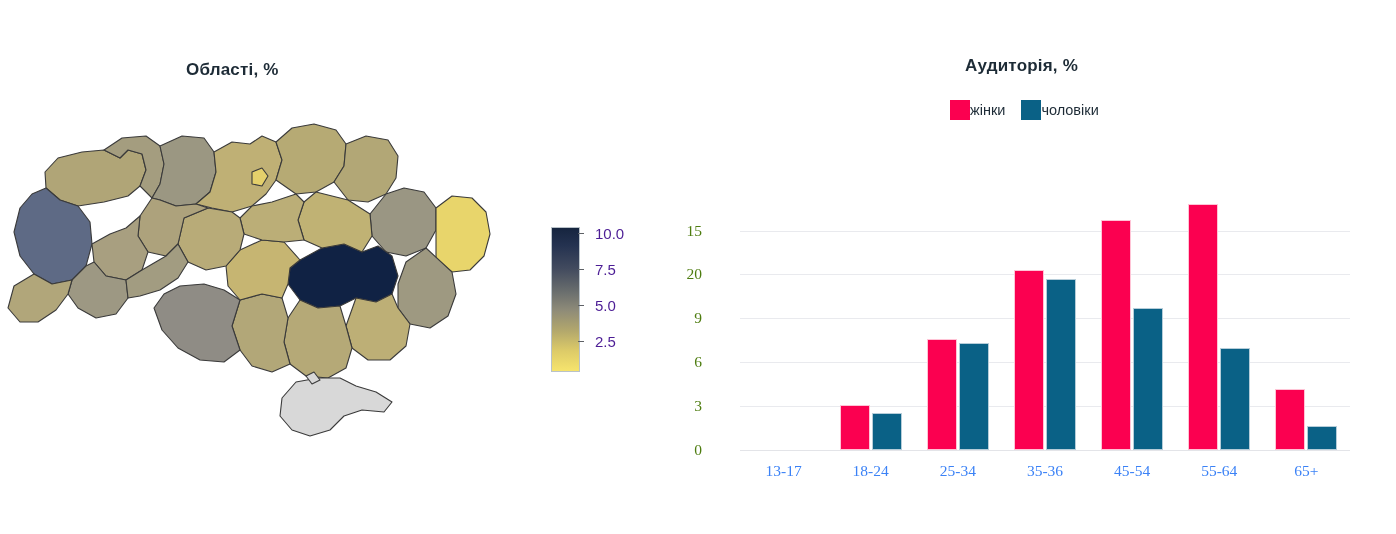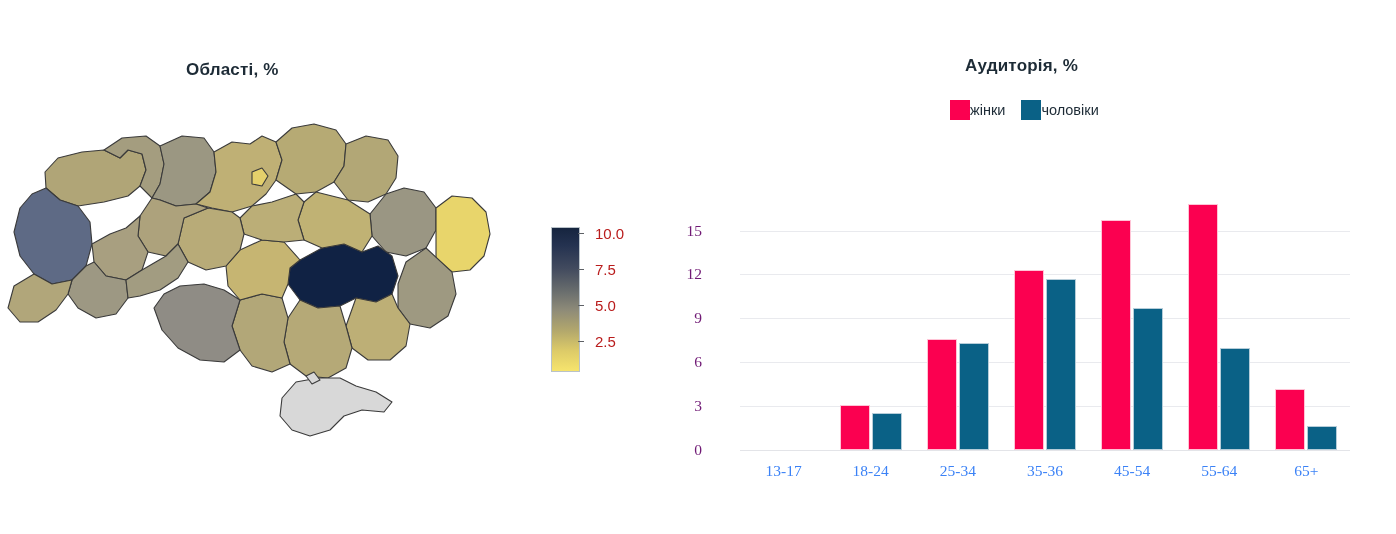--- a/index.html
+++ b/index.html
@@ -42,42 +42,42 @@
       #6b6f6e 45%,
       #8d8a78 57%,
       #b3a86c 72%,
       #ddcb68 86%,
       #f6e46d 100%);
   }
   .cb-tick{position:absolute;left:27px;width:6px;height:1px;background:#5d6166;}
   .cb-label{
     position:absolute;left:44px;
     font-family:"Liberation Sans", sans-serif;
-    font-size:15px;color:#b91c1c;white-space:nowrap;
+    font-size:15px;color:#4c1d95;white-space:nowrap;
   }
 
   
   #legend{position:absolute;left:950px;top:100px;display:flex;align-items:center;gap:16px;}
   .legend-item{display:flex;align-items:center;}
   .legend-swatch{width:20px;height:20px;display:block;}
   .legend-label{
     font-family:"Liberation Sans", sans-serif;
     font-size:14.5px;color:#1d2b36;white-space:nowrap;
   }
 
   
   #plot{position:absolute;left:700px;top:150px;width:680px;height:310px;}
   #plot-inner{position:absolute;left:40px;top:44px;width:610px;height:256px;}
   .gridline{position:absolute;left:0;width:610px;height:1px;background:#e9eaee;}
   .gridline.axis-base{background:#e3e4e8;}
   .ytick{
     position:absolute;right:648px;
     transform:translateY(-50%);
     font-family:"Liberation Serif", serif;
-    font-size:15.5px;color:#701a75;text-align:right;width:40px;
+    font-size:15.5px;color:#4d7c0f;text-align:right;width:40px;
   }
   .bar{position:absolute;bottom:0;width:30px;box-sizing:border-box;}
   .bar.female{background:#fb0050;border:1px solid #ffc4d6;}
   .bar.male{background:#0a6186;border:1px solid #b6cdd9;}
   .xtick{
     position:absolute;top:268px;
     transform:translateX(-50%);
     font-family:"Liberation Serif", serif;
     font-size:15.5px;color:#3b82f6;white-space:nowrap;
   }
@@ -183,21 +183,21 @@
         <div class="gridline" style="top: 168.229px;"></div>
         <div class="gridline" style="top: 124.343px;"></div>
         <div class="gridline" style="top: 80.4571px;"></div>
         <div class="gridline" style="top: 36.5714px;"></div>
       </div>
     <div id="yticks">
         <div class="ytick" style="top: 256px;">0</div>
         <div class="ytick" style="top: 212.114px;">3</div>
         <div class="ytick" style="top: 168.229px;">6</div>
         <div class="ytick" style="top: 124.343px;">9</div>
-        <div class="ytick" style="top: 80.4571px;">12</div>
+        <div class="ytick" style="top: 80.4571px;">20</div>
         <div class="ytick" style="top: 36.5714px;">15</div>
       </div>
     <div id="bars">
         <div class="bar female" style="left: 99.7143px; height: 45.3486px;"></div>
         <div class="bar male" style="left: 131.714px; height: 36.5714px;"></div>
         <div class="bar female" style="left: 186.857px; height: 111.177px;"></div>
         <div class="bar male" style="left: 218.857px; height: 106.789px;"></div>
         <div class="bar female" style="left: 274px; height: 179.931px;"></div>
         <div class="bar male" style="left: 306px; height: 171.154px;"></div>
         <div class="bar female" style="left: 361.143px; height: 229.669px;"></div>

